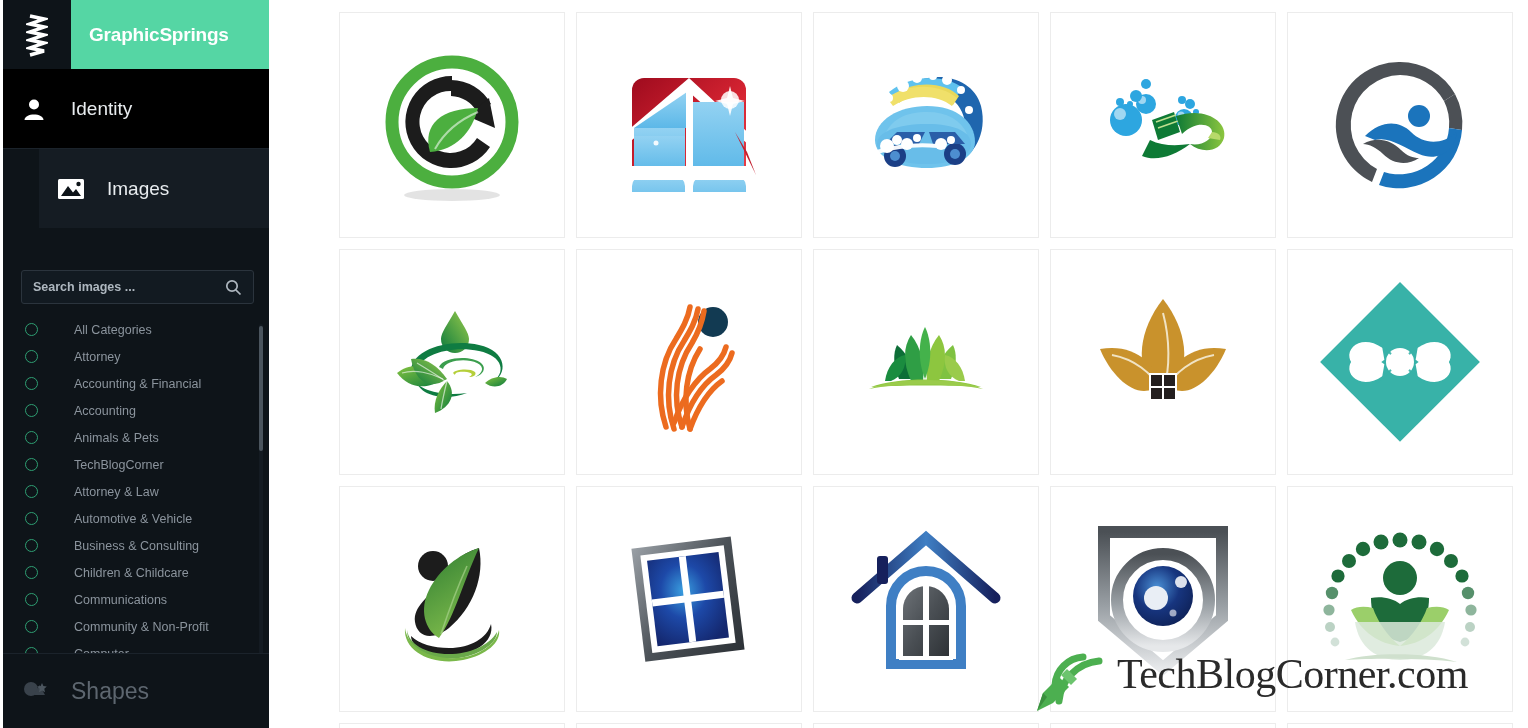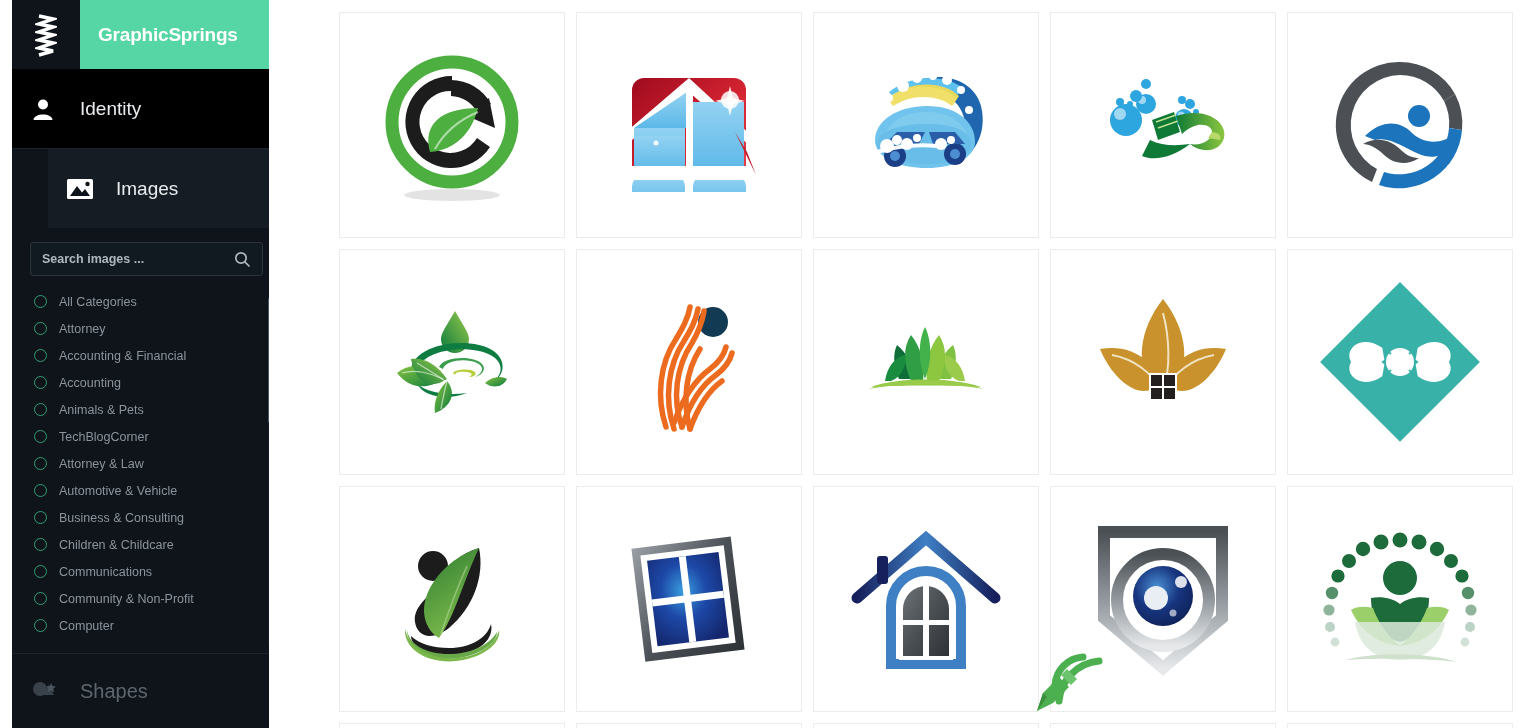--- a/index.html
+++ b/index.html
@@ -5,21 +5,21 @@
   * { margin:0; padding:0; box-sizing:border-box; }
   html,body { width:1528px; height:728px; overflow:hidden; }
   body {
     font-family:"Liberation Sans", sans-serif;
     background:#ffffff;
     position:relative;
   }
 
   
   #sidebar{
-    position:absolute; left:12px; top:0; width:269px; height:728px;
+    position:absolute; left:3px; top:0; width:269px; height:728px;
     background:#0e1419; overflow:hidden;
   }
   .brand-row{
     position:relative; height:69px; display:flex; align-items:stretch;
   }
   .brand-logo-wrap{
     width:68px; display:flex; align-items:center; justify-content:center;
     background:#0e1419;
   }
   .spring-icon{ width:22px; height:44px; display:block; }
@@ -40,37 +40,37 @@
   .nav-item span.lbl{
     color:#e8ecef; font-size:19px; font-weight:normal;
   }
   .sec-divider{ height:1px; background:#1b232b; }
 
   
   .search-wrap{ padding:14px 18px 8px 18px; }
   .search-box{
     position:relative; height:34px; border:1px solid #2b343d;
     border-radius:3px; background:#121a21;
-    display:flex; align-items:center;
+    display:flex; align-items:center;margin-top:28px;
   }
   .search-box input{
     flex:1; background:transparent; border:none; outline:none;
     color:#c9d1d8; font-size:12.5px; font-weight:bold;
     padding-left:11px; font-family:"Liberation Sans", sans-serif;
   }
   .search-box input::placeholder{ color:#aeb7bf; font-weight:bold; }
   .search-ico{ padding-right:11px; display:flex; align-items:center; }
 
   
   .cat-scroll{
     position:relative; height:362px; overflow:hidden; margin-top:4px;
   }
   .cat-list{ padding-left:22px; }
   .cat-item{
-    height:27px; display:flex; align-items:center;
+    height:27px; display:flex; align-items:center;gap:24px;
   }
   .radio{
     width:13px; height:13px; border-radius:50%;
     border:1.6px solid #2e9e72; margin-right:12px; flex:none;
     position:relative;
   }
   .cat-item.sel .radio{ border-color:#ffffff; }
   .cat-item.sel .radio::after{
     content:""; position:absolute; left:50%; top:50%;
     width:5px; height:5px; border-radius:50%; background:#ffffff;
@@ -86,21 +86,21 @@
   .scroll-thumb{
     position:absolute; right:9px; top:10px; width:4px; height:125px;
     background:#4b555e; border-radius:2px;
   }
 
   .shapes-row{
     position:absolute; left:0; bottom:0; width:269px; height:75px;
     background:#0e1419; display:flex; align-items:center; padding-left:18px;
     border-top:1px solid #1b232b;
   }
-  .shapes-row .lbl{ color:#5d666f; font-size:20px; }
+  .shapes-row .lbl{ color:#5d666f; font-size:23px; }
 
   
   #grid{
     position:absolute; left:269px; top:0; width:1259px; height:728px;
     background:#ffffff; padding:12px 0 0 70px;
   }
   .grid-inner{
     display:grid;
     grid-template-columns:repeat(5, 226px);
     gap:11px 11px;
@@ -592,13 +592,14 @@
     <g fill="none" stroke="#4caf50" stroke-width="7" stroke-linecap="round">
       <path d="M30 54 A30 30 0 0 1 58 26"></path>
       <path d="M38 64 A44 44 0 0 1 78 24" transform="translate(-4,6)"></path>
     </g>
     <g transform="rotate(0 0 0)">
       <path d="M12 80 L18 62 L34 46 L44 56 L28 72 Z" fill="#4caf50"></path>
       <path d="M12 80 L18 62 L22 66 Z" fill="#3b8f3f"></path>
       <path d="M36 44 L42 38 L52 48 L46 54 Z" fill="#6cc46e"></path>
     </g>
   </svg>
+  <span class="wm-text">TechBlogCorner.com</span>
 </div>
 
 </body></html>

